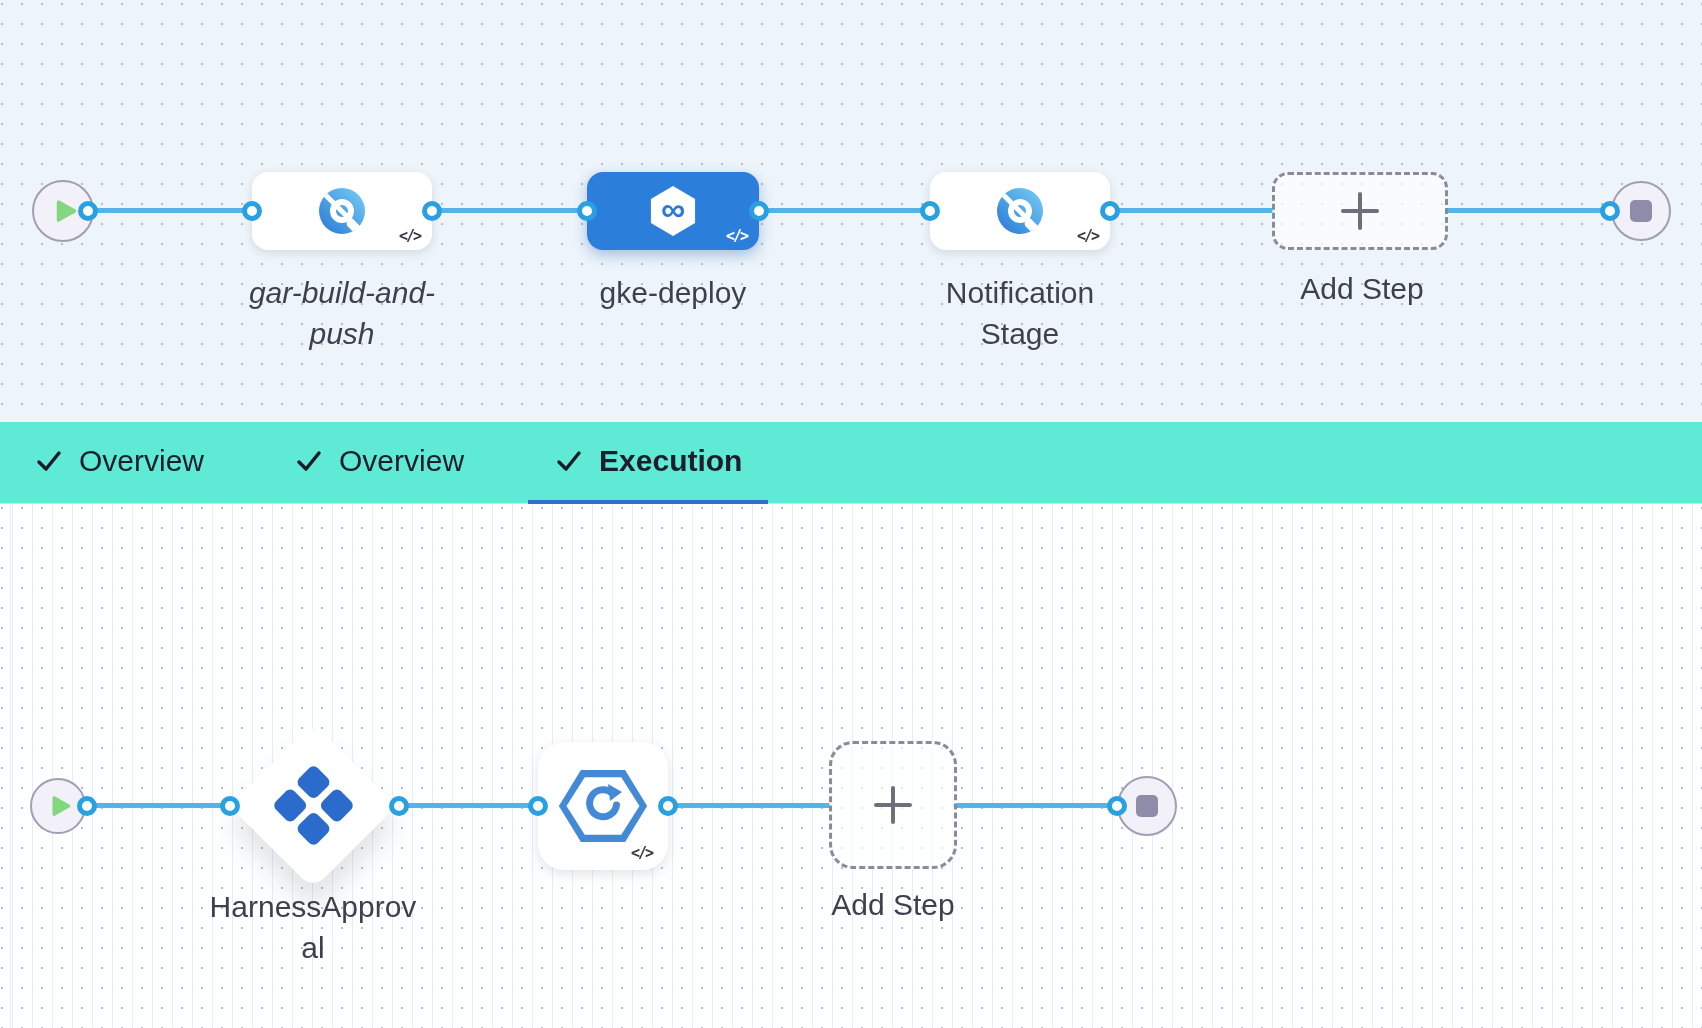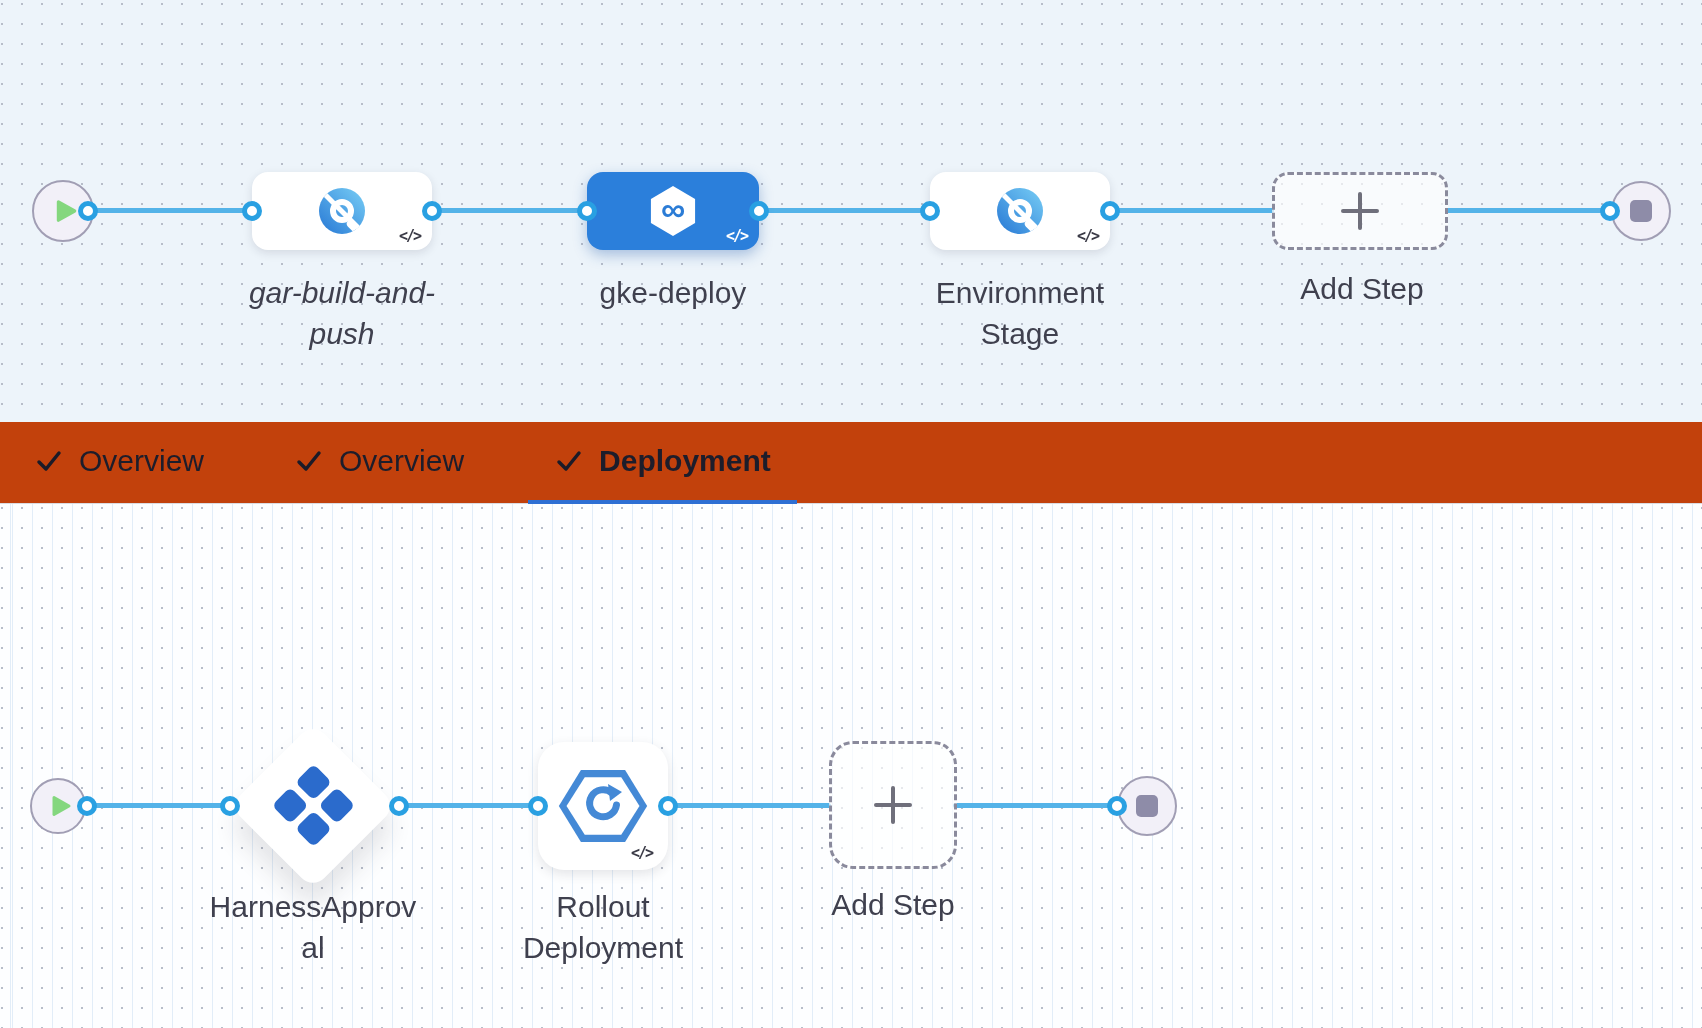--- a/index.html
+++ b/index.html
@@ -83,21 +83,21 @@
   .approval-icon i { background:#2B6BCC; border-radius:6px; }
 
   .gke-hex { position:relative; width:92px; height:80px; }
   .gke-hex .outer { position:absolute; inset:0; background:#4489D6;
                     clip-path:polygon(2% 50%,26% 5%,74% 5%,98% 50%,74% 95%,26% 95%); }
   .gke-hex .inner { position:absolute; inset:8px; background:#fff;
                     clip-path:polygon(2% 50%,26% 5%,74% 5%,98% 50%,74% 95%,26% 95%); }
   .gke-hex svg { position:absolute; left:24px; top:18px; }
 
   
-  .tabbar { position:absolute; top:422px; left:0; width:1702px; height:82px; background:#c2410c;
+  .tabbar { position:absolute; top:422px; left:0; width:1702px; height:82px; background:#5eead4;
             border-bottom:1px solid #DBDCE2; display:flex; align-items:stretch;
             padding-left:8px; gap:38px; z-index:8; }
   .tab { display:flex; align-items:center; gap:15px; padding:0 26px;
          border-bottom:4px solid transparent; margin-bottom:-1px; cursor:pointer;
          font-size:30px; color:#1D1D2B; }
   .tab.active { font-weight:bold; border-bottom-color:#2E6FD3; }
   .tab svg { flex:0 0 auto; }
 </style>
 </head>
 <body>
@@ -155,42 +155,42 @@
     <div class="port" style="left:242px; top:201px;"></div>
     <div class="port" style="left:422px; top:201px;"></div>
     <div class="port" style="left:577px; top:201px;"></div>
     <div class="port" style="left:749px; top:201px;"></div>
     <div class="port" style="left:920px; top:201px;"></div>
     <div class="port" style="left:1100px;top:201px;"></div>
     <div class="port" style="left:1600px;top:201px;"></div>
 
     <div class="node-label" style="left:227px; top:272px; width:230px;font-style:italic;">gar-build-and-push</div>
     <div class="node-label" style="left:558px; top:272px; width:230px;">gke-deploy</div>
-    <div class="node-label" style="left:905px; top:272px; width:230px;">Environment Stage</div>
+    <div class="node-label" style="left:905px; top:272px; width:230px;">Notification Stage</div>
     <div class="node-label" style="left:1247px;top:268px; width:230px;">Add Step</div>
   </div>
 
   <div class="tabbar">
     <div class="tab">
       <svg width="30" height="30" viewBox="0 0 30 30">
           <polyline points="5,16 12,23 25,7" fill="none" stroke="#1B1B28" stroke-width="3.5" stroke-linecap="round" stroke-linejoin="round"></polyline>
         </svg>
       <span>Overview</span>
     </div>
     <div class="tab">
       <svg width="30" height="30" viewBox="0 0 30 30">
           <polyline points="5,16 12,23 25,7" fill="none" stroke="#1B1B28" stroke-width="3.5" stroke-linecap="round" stroke-linejoin="round"></polyline>
         </svg>
       <span>Overview</span>
     </div>
     <div class="tab active">
       <svg width="30" height="30" viewBox="0 0 30 30">
           <polyline points="5,16 12,23 25,7" fill="none" stroke="#1B1B28" stroke-width="3.5" stroke-linecap="round" stroke-linejoin="round"></polyline>
         </svg>
-      <span>Deployment</span>
+      <span>Execution</span>
     </div>
   </div>
 
   <div class="canvas canvas-bottom">
 
     <div class="line" style="left:87px;  top:299px; width:143px;"></div>
     <div class="line" style="left:399px; top:299px; width:139px;"></div>
     <div class="line" style="left:668px; top:299px; width:163px;"></div>
     <div class="line" style="left:953px; top:299px; width:164px;"></div>
 
@@ -229,17 +229,16 @@
     </div>
 
     <div class="port" style="left:77px;  top:292px;"></div>
     <div class="port" style="left:220px; top:292px;"></div>
     <div class="port" style="left:389px; top:292px;"></div>
     <div class="port" style="left:528px; top:292px;"></div>
     <div class="port" style="left:658px; top:292px;"></div>
     <div class="port" style="left:1107px;top:292px;"></div>
 
     <div class="node-label" style="left:208px; top:382px; width:210px;">HarnessApproval</div>
-    <div class="node-label" style="left:488px; top:382px; width:230px;">Rollout Deployment</div>
     <div class="node-label" style="left:778px; top:380px; width:230px;">Add Step</div>
   </div>
 
 </div>
 
 </body></html>

